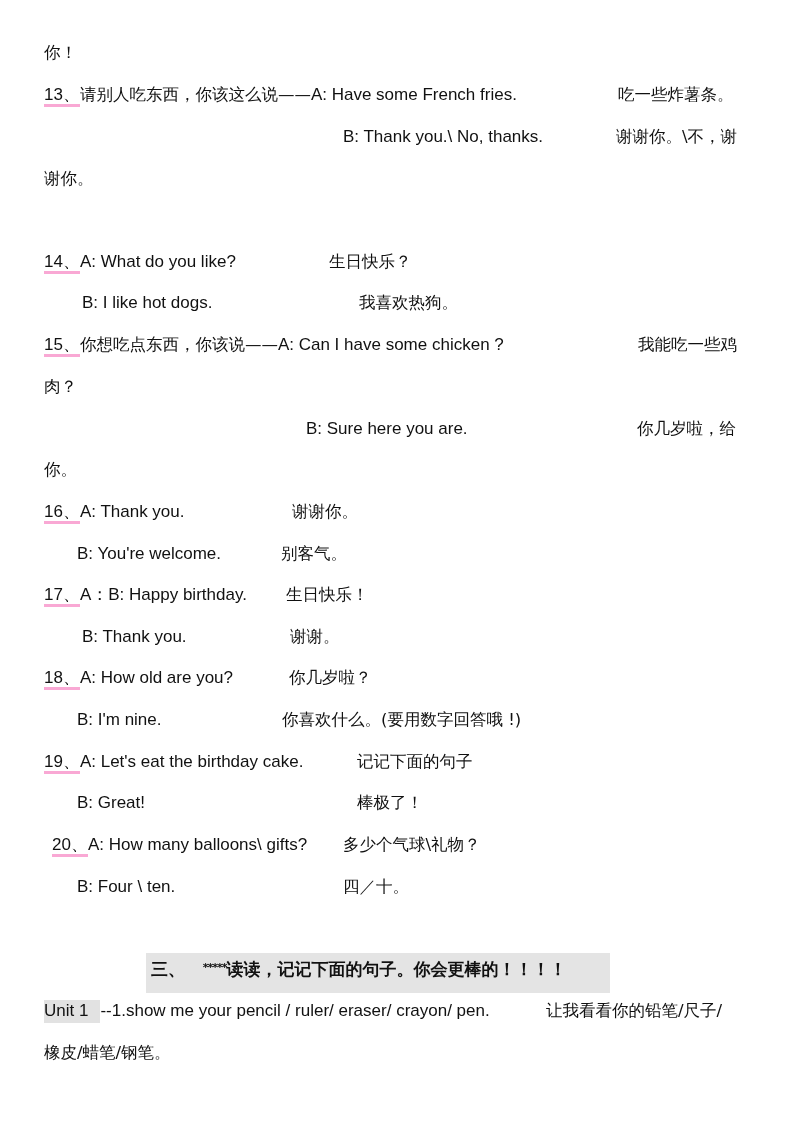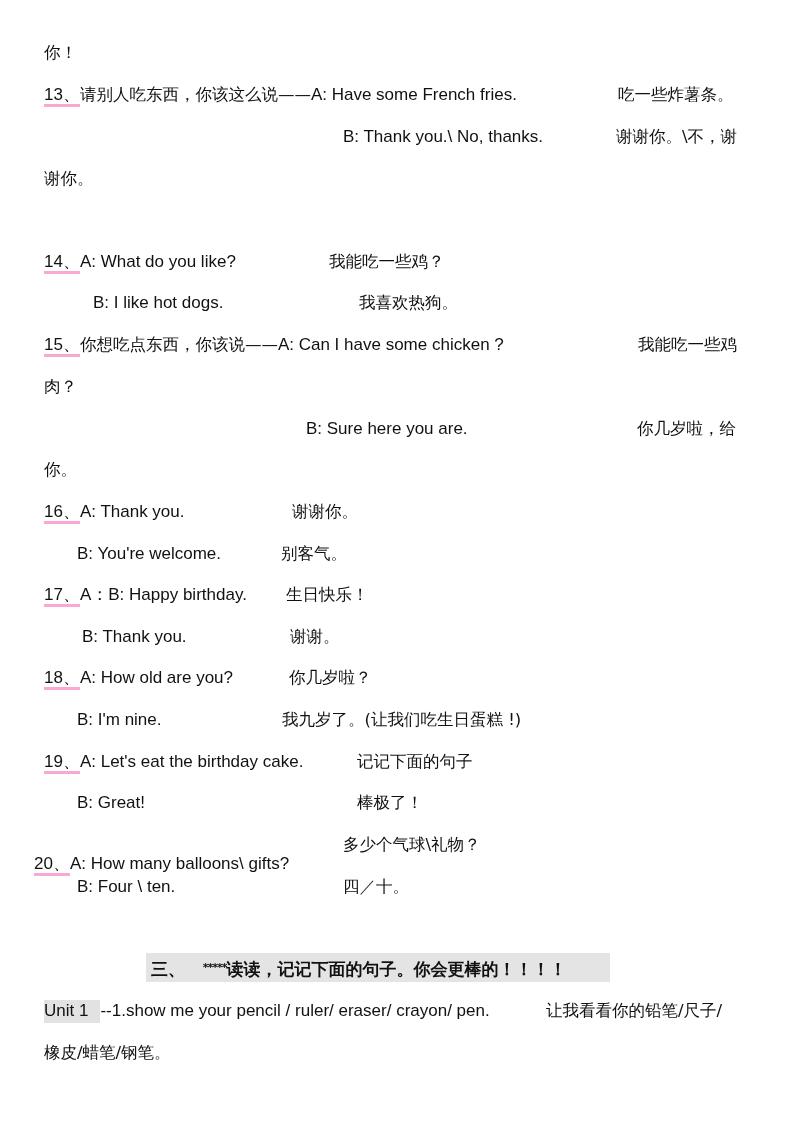--- a/index.html
+++ b/index.html
@@ -12,21 +12,21 @@
     position: absolute; left: 0; top: 0;
     font-size: 17px; line-height: 22px; white-space: nowrap;
     font-family: "Liberation Sans", "DejaVu Sans", sans-serif;
   }
   .cn { font-family: "DejaVu Sans", sans-serif; font-size: 16.5px; }
   .num {
     display: inline-block; text-decoration: none;
     border-bottom: 3px solid #f9a8d4; line-height: 19px;
   }
   .heading {
-    position: absolute; left: 146px; top: 953px; width: 464px; height: 29px;
+    position: absolute; left: 146px; top: 953px; width: 464px; height: 40px;
     background: #e4e4e4;
     font-family: "DejaVu Sans", sans-serif; font-weight: bold; font-size: 17px;
     line-height: 29px; white-space: nowrap; padding-left: 5px; box-sizing: border-box;
   }
   .heading .stars { font-size: 11px; vertical-align: 4px; letter-spacing: -1px; }
   .unit-hl { background: #e2e2e2; padding: 1px 12px 3px 0; }
 </style>
 </head>
 <body>
 
@@ -36,22 +36,22 @@
   <span class="num">13、</span><span class="cn">请别人吃东西，你该这么说——</span><span>A: Have some French fries.</span>
 </div>
 <div class="line cn" style="left:618px;top:84px;">吃一些炸薯条。</div>
 <div class="line" style="left:343px;top:126px;">B: Thank you.\ No, thanks.</div>
 <div class="line cn" style="left:616px;top:126px;">谢谢你。\不，谢</div>
 <div class="line cn" style="left:44px;top:168px;">谢你。</div>
 
 <div class="line" style="left:44px;top:251px;">
   <span class="num">14、</span><span>A: What do you like?</span>
 </div>
-<div class="line cn" style="left:329px;top:251px;">我能吃一些鸡？</div>
-<div class="line" style="left:82px;top:292px;margin-left:11px;">B: I like hot dogs.</div>
+<div class="line cn" style="left:329px;top:251px;">生日快乐？</div>
+<div class="line" style="left:82px;top:292px;">B: I like hot dogs.</div>
 <div class="line cn" style="left:327px;top:292px;margin-left:32px;">我喜欢热狗。</div>
 
 <div class="line" style="left:44px;top:334px;">
   <span class="num">15、</span><span class="cn">你想吃点东西，你该说——</span><span>A: Can I have some chicken ?</span>
 </div>
 <div class="line cn" style="left:638px;top:334px;">我能吃一些鸡</div>
 <div class="line cn" style="left:44px;top:376px;">肉？</div>
 <div class="line" style="left:306px;top:418px;">B: Sure here you are.</div>
 <div class="line cn" style="left:637px;top:418px;">你几岁啦，给</div>
 <div class="line cn" style="left:44px;top:459px;">你。</div>
@@ -68,30 +68,30 @@
 </div>
 <div class="line cn" style="left:286px;top:584px;">生日快乐！</div>
 <div class="line" style="left:82px;top:626px;">B: Thank you.</div>
 <div class="line cn" style="left:290px;top:626px;">谢谢。</div>
 
 <div class="line" style="left:44px;top:667px;">
   <span class="num">18、</span><span>A: How old are you?</span>
 </div>
 <div class="line cn" style="left:289px;top:667px;">你几岁啦？</div>
 <div class="line" style="left:77px;top:709px;">B: I'm nine.</div>
-<div class="line cn" style="left:282px;top:709px;">我九岁了。(让我们吃生日蛋糕 !)</div>
+<div class="line cn" style="left:282px;top:709px;">你喜欢什么。(要用数字回答哦 !)</div>
 
 <div class="line" style="left:44px;top:751px;">
   <span class="num">19、</span><span>A: Let's eat the birthday cake.</span>
 </div>
 <div class="line cn" style="left:357px;top:751px;">记记下面的句子</div>
 <div class="line" style="left:77px;top:792px;">B: Great!</div>
 <div class="line cn" style="left:357px;top:792px;">棒极了！</div>
 
-<div class="line" style="left:34px;top:834px;margin-top:19px;">
+<div class="line" style="left:52px;top:834px;">
   <span class="num">20、</span><span>A: How many balloons\ gifts?</span>
 </div>
 <div class="line cn" style="left:343px;top:834px;">多少个气球\礼物？</div>
 <div class="line" style="left:77px;top:876px;">B: Four \ ten.</div>
 <div class="line cn" style="left:343px;top:876px;">四／十。</div>
 
 <div class="heading">
   <span>三、</span>&nbsp;&nbsp;&nbsp;<span class="stars">*****</span><span>读读，记记下面的句子。你会更棒的！！！！</span>
 </div>
 

